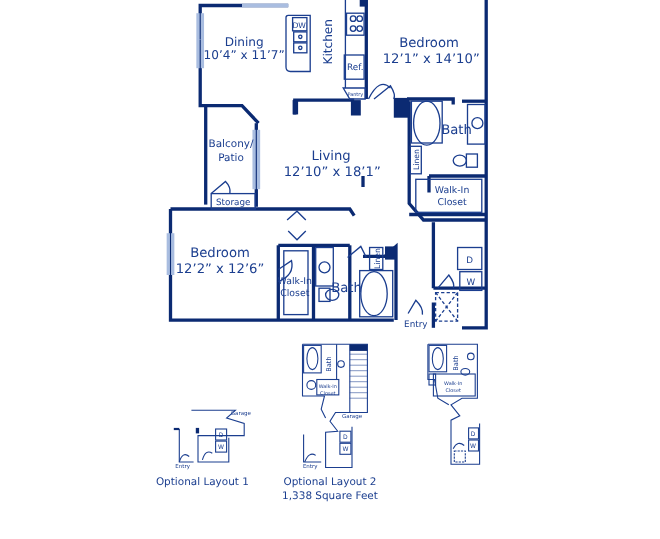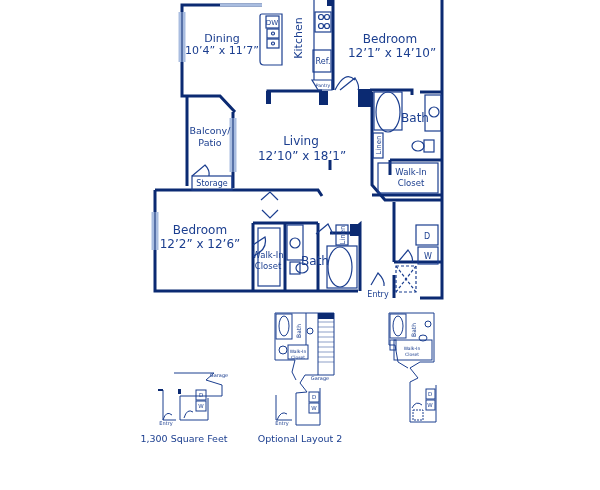--- a/index.html
+++ b/index.html
@@ -230,19 +230,20 @@
     </g>
     <text class="lbl" x="0" y="0" font-size="6" text-anchor="middle" transform="translate(416,330) rotate(-90)">Bath</text>
     <text class="lbl" x="412" y="350" font-size="4.5" text-anchor="middle">Walk-In</text>
     <text class="lbl" x="412" y="356" font-size="4.5" text-anchor="middle">Closet</text>
     <text class="lbl" x="430" y="396" font-size="5.5" text-anchor="middle">D</text>
     <text class="lbl" x="430" y="407" font-size="5.5" text-anchor="middle">W</text>
   </g>
 </svg>
 
 <div class="cap" style="left:114px; top:432px;">
-  <div>1,300 Square Feet</div>
+  <div>Optional Layout 1</div>
 </div>
 <div class="cap" style="left:230px; top:432px;">
   <div>Optional Layout 2</div>
+  <div>1,338 Square Feet</div>
 </div>
 <div class="cap" style="left:345px; top:432px;">
 </div>
 
 </body></html>

